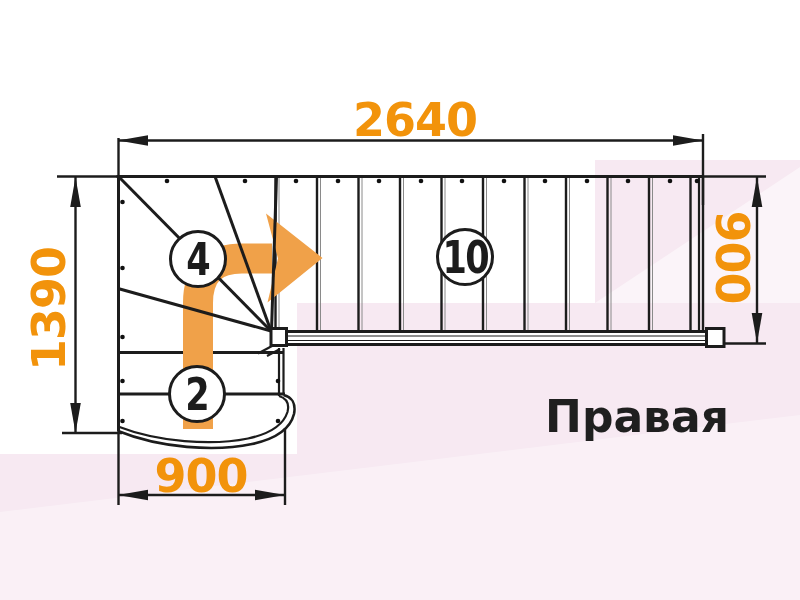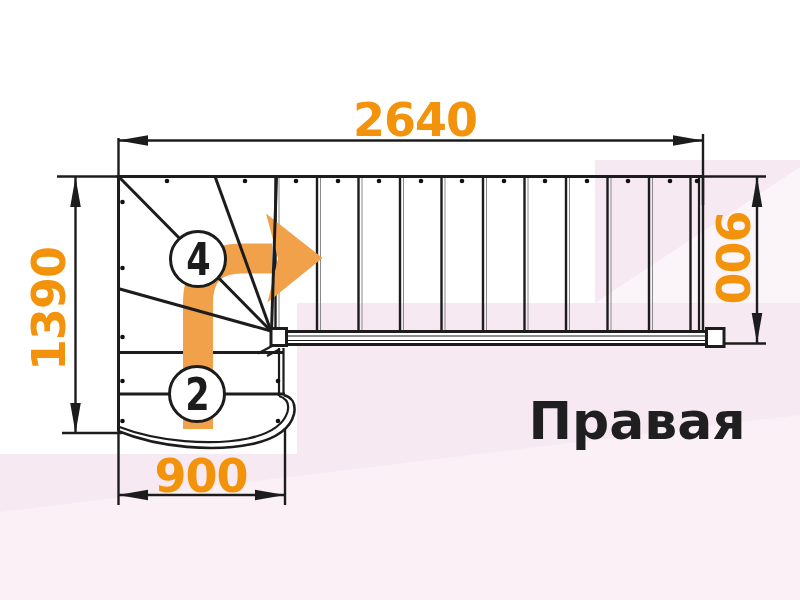--- a/index.html
+++ b/index.html
@@ -22,21 +22,21 @@
   .badge{
     position:absolute;width:58px;height:58px;box-sizing:border-box;
     background:#ffffff;border:3px solid var(--line-black);border-radius:50%;
     display:flex;align-items:center;justify-content:center;
   }
   .badge span{
     font-weight:bold;color:var(--line-black);font-size:45px;line-height:1;
     letter-spacing:-2px;transform:scaleX(.78);display:inline-block;
   }
   .plan-label{
-    position:absolute;color:#1f1f1f;font-weight:bold;font-size:52px;
+    position:absolute;color:#1f1f1f;font-weight:bold;font-size:44px;
     line-height:1;text-align:center;white-space:nowrap;
   }
 </style>
 </head>
 <body>
 
 <div id="stage">
 
   <svg width="800" height="600" viewBox="0 0 800 600">
 
@@ -171,20 +171,23 @@
       <polygon class="fillb" points="285,495 255,489.7 255,500.3"></polygon>
     </g>
   </svg>
 
   <div class="badge" style="left:169px;top:230px;">
     <span>4</span>
   </div>
   <div class="badge" style="left:168px;top:365px;">
     <span>2</span>
   </div>
+  <div class="badge" style="left:436px;top:228px;">
+    <span>10</span>
+  </div>
 
   <div class="orange-text" style="left:340px;top:97px;width:150px;">2640</div>
 
   <div class="orange-text rot-ccw" style="left:-25px;top:285px;width:150px;height:48px;">1390</div>
 
   <div class="orange-text rot-cw" style="left:656px;top:233px;width:150px;height:48px;">900</div>
 
   <div class="orange-text" style="left:126px;top:453px;width:150px;">900</div>
 
   <div class="plan-label" style="left:517px;top:395px;width:240px;">Правая</div>

